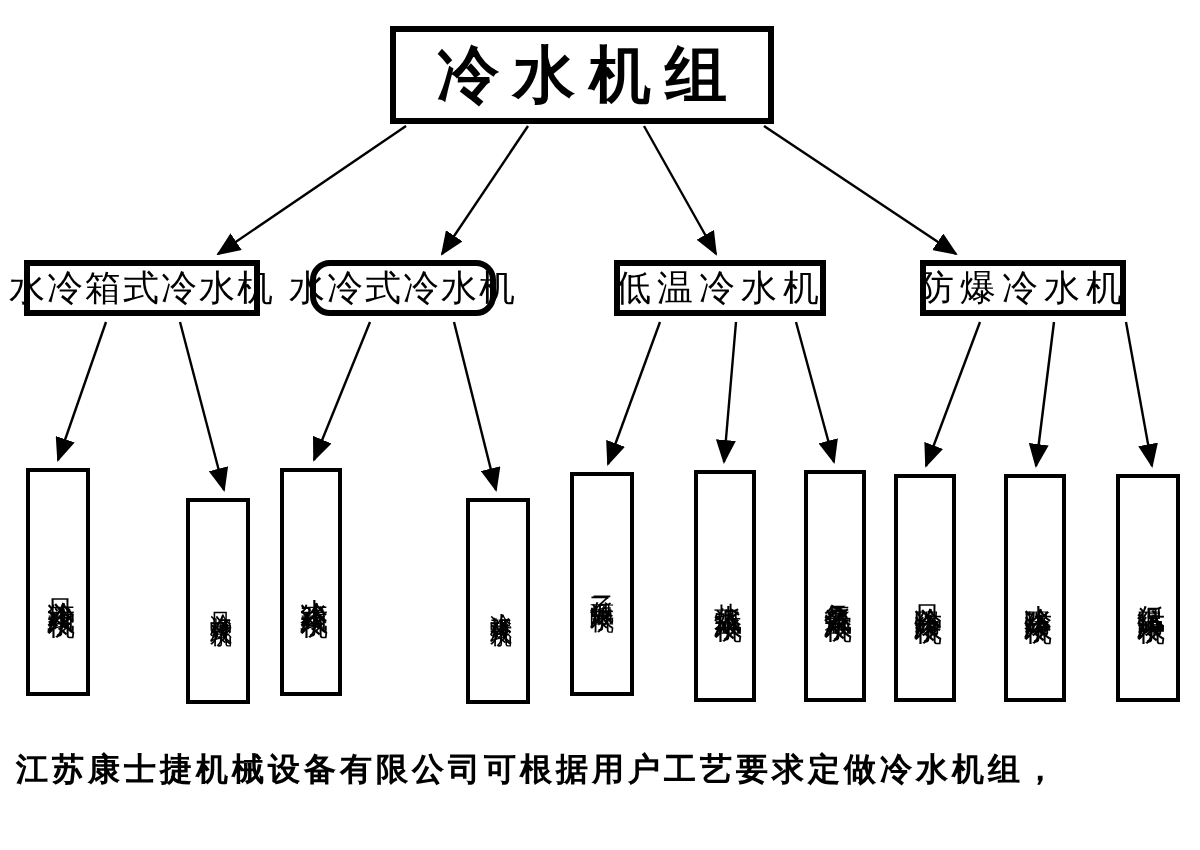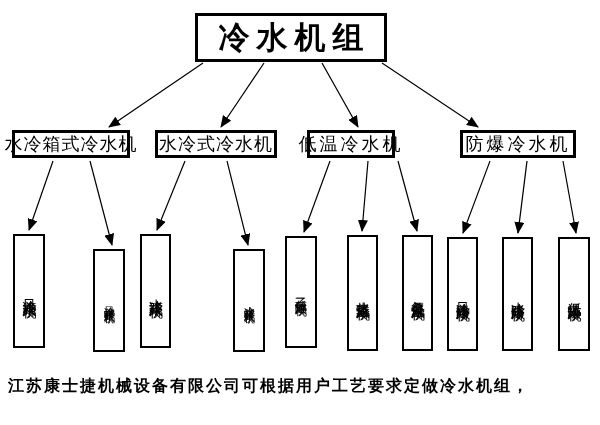--- a/index.html
+++ b/index.html
@@ -12,23 +12,23 @@
     position:absolute;background:#fff;border:3px solid #000;box-sizing:border-box;
     display:flex;align-items:center;justify-content:center;text-align:center;
     white-space:nowrap;
   }
   .root-node{
     left:195px;top:13px;width:192px;height:49px;
     font-size:31px;font-weight:bold;letter-spacing:7px;text-indent:7px;
   }
   .l2-node{height:28px;top:130px;font-size:18px;letter-spacing:1px;}
   .l2-1{left:12px;width:118px;}
-  .l2-2{left:155px;width:122px;}
-  .l2-3{left:307px;width:88px;letter-spacing:3px;}
-  .l2-4{left:460px;width:116px;letter-spacing:3px;}
+  .l2-2{left:155px;width:93px;border-radius:10px;}
+  .l2-3{left:307px;width:106px;letter-spacing:3px;}
+  .l2-4{left:460px;width:103px;letter-spacing:3px;}
   .v-node{
     position:absolute;background:#fff;border:2px solid #000;box-sizing:border-box;
     display:flex;align-items:center;justify-content:center;
     writing-mode:vertical-rl;text-orientation:upright;
     font-size:14px;letter-spacing:1px;line-height:1;
   }
   .footer{
     position:absolute;left:8px;top:374px;width:588px;
     font-size:16px;font-weight:bold;line-height:24px;letter-spacing:2px;
   }

